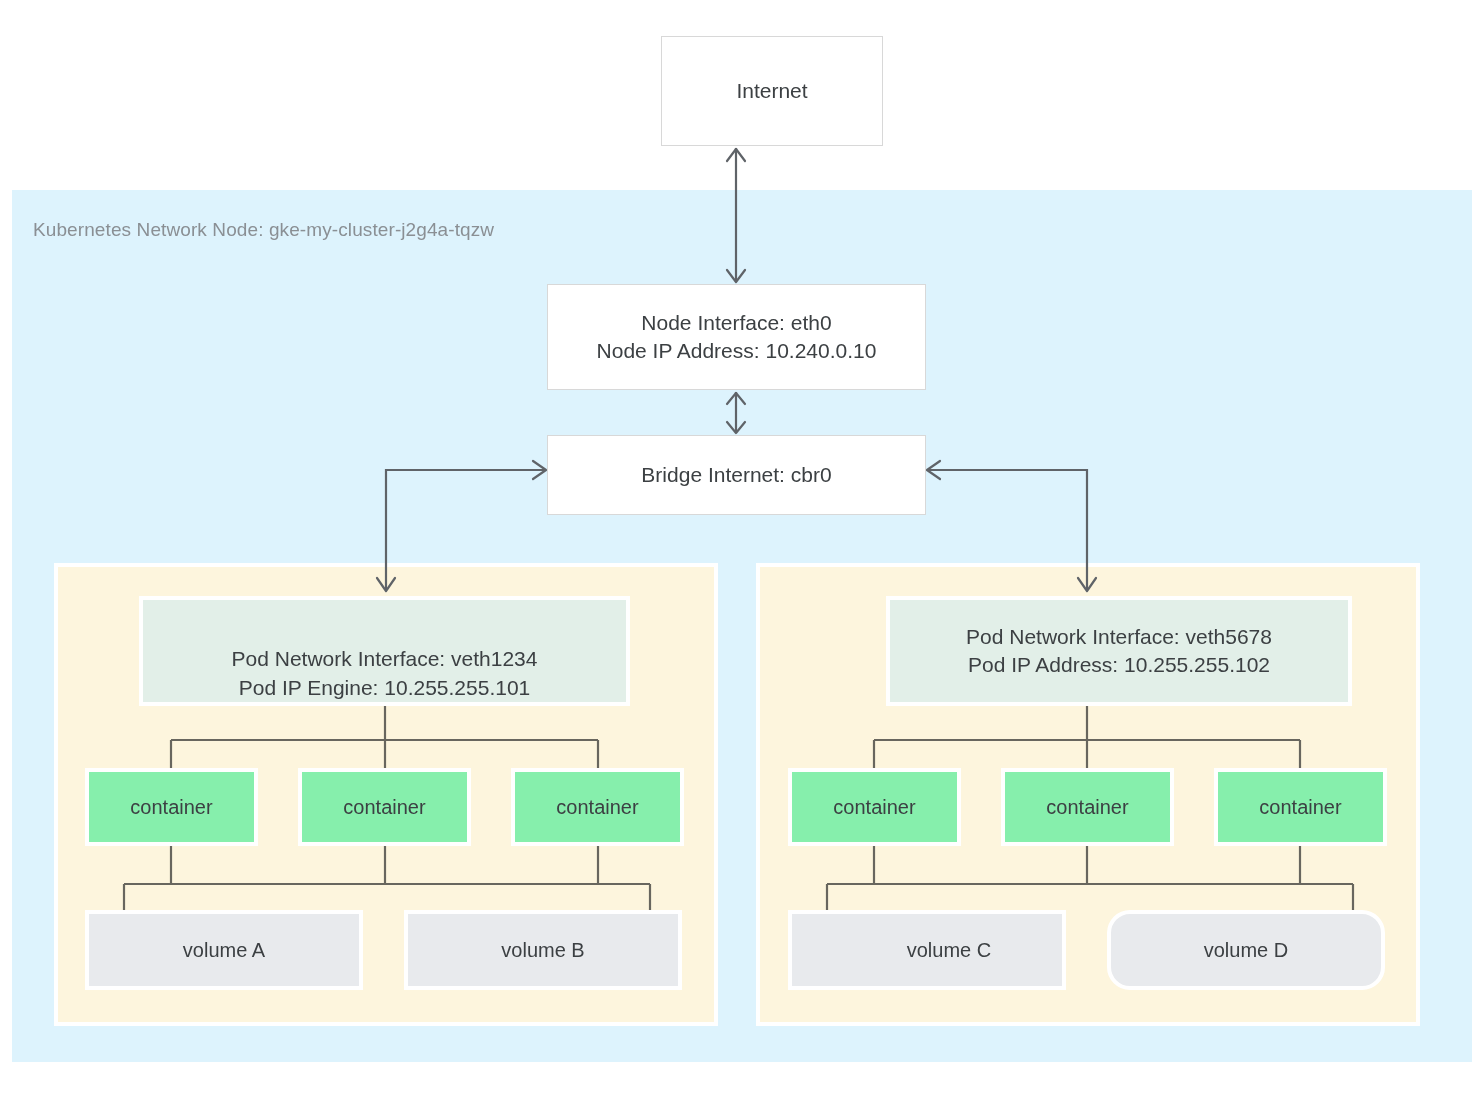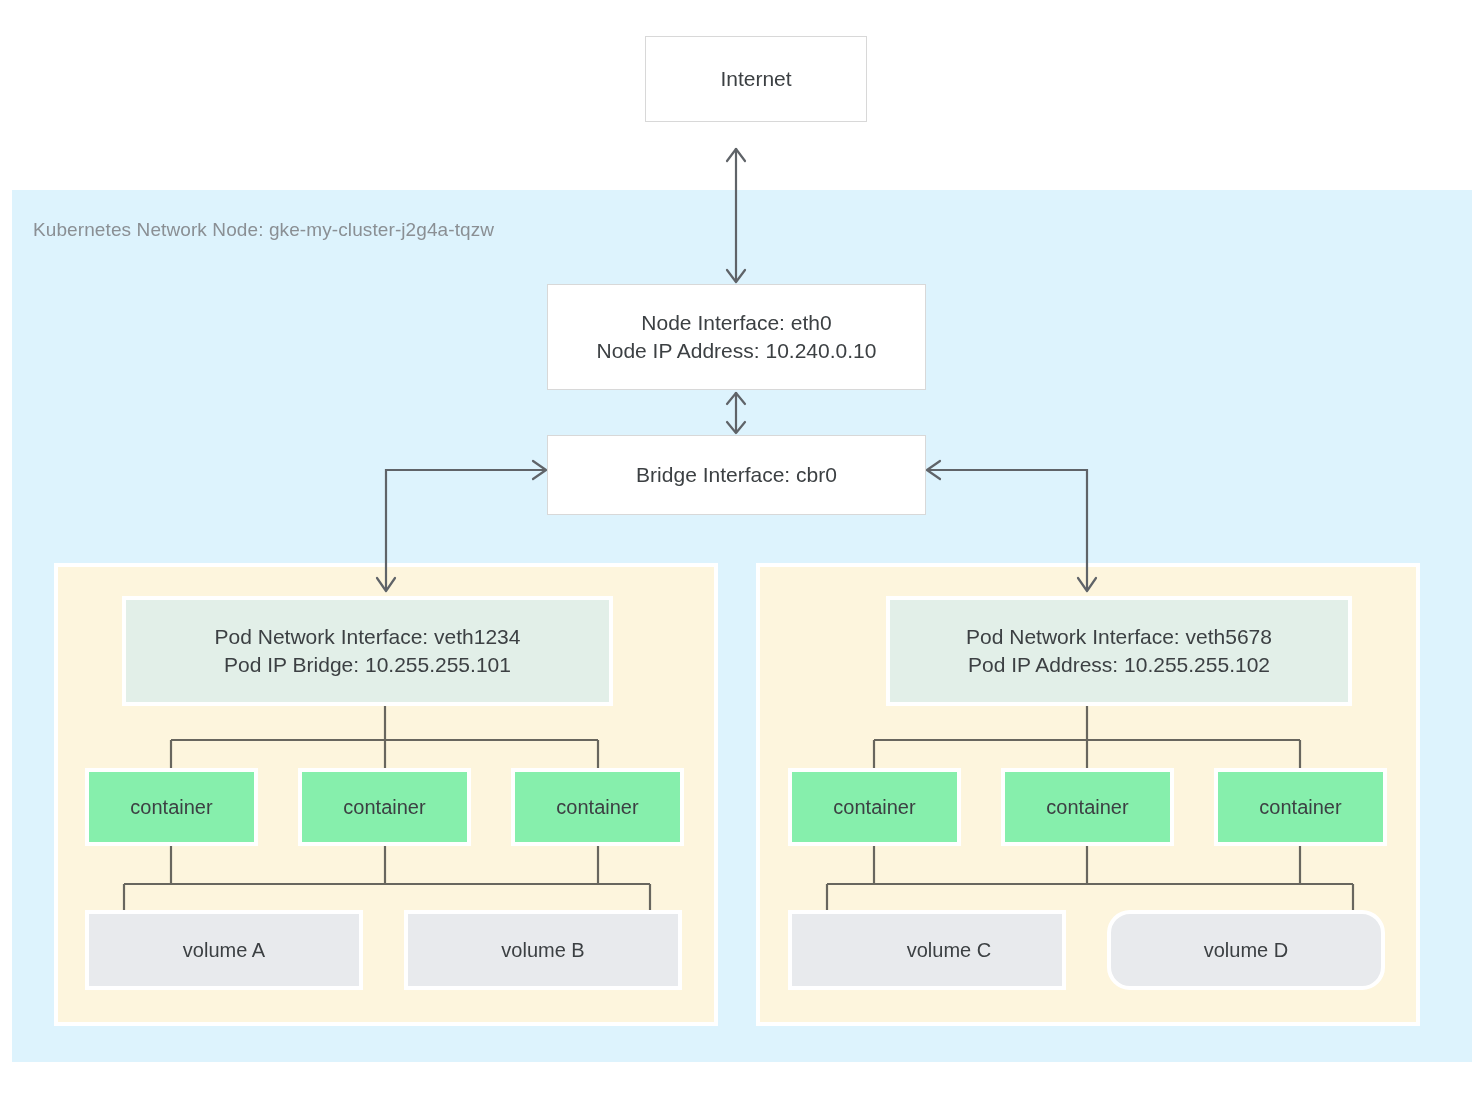--- a/index.html
+++ b/index.html
@@ -45,21 +45,21 @@
     justify-content: center;
     text-align: center;
     line-height: 1.35;
   }
   .box-plain {
     background: #ffffff;
     border: 1.5px solid #d8d8d8;
     font-size: 21px;
     color: #3c4043;
   }
-  .box-internet { left: 645px; top: 36px; width: 222px; height: 86px; }
+  .box-internet { left: 661px; top: 36px; width: 222px; height: 110px; }
   .box-node-if  { left: 547px; top: 284px; width: 379px; height: 106px; }
   .box-bridge   { left: 547px; top: 435px; width: 379px; height: 80px; }
 
   
   .pod-region {
     background: #fdf5dd;
     border: 4px solid #ffffff;
     top: 563px;
     height: 463px;
   }
@@ -68,21 +68,21 @@
 
   
   .pod-if {
     background: #e2efe8;
     border: 4px solid #ffffff;
     top: 596px;
     height: 110px;
     font-size: 21px;
     color: #3c4043;
   }
-  .pod-if.pod-1 { left: 122px; width: 491px; }
+  .pod-if.pod-1 { left: 139px; width: 491px; align-items: flex-end; }
   .pod-if.pod-2 { left: 886px; width: 466px; }
 
   
   .container-box {
     background: #86efac;
     border: 4px solid #ffffff;
     top: 768px;
     width: 173px;
     height: 78px;
     font-size: 20px;
@@ -193,27 +193,27 @@
   </div>
 
   <div class="abs box box-plain box-node-if">
     <div>
       <div>Node Interface: eth0</div>
       <div>Node IP Address: 10.240.0.10</div>
     </div>
   </div>
 
   <div class="abs box box-plain box-bridge">
-    <span>Bridge Interface: cbr0</span>
+    <span>Bridge Internet: cbr0</span>
   </div>
 
   <div class="abs box pod-if pod-1">
     <div>
       <div>Pod Network Interface: veth1234</div>
-      <div>Pod IP Bridge: 10.255.255.101</div>
+      <div>Pod IP Engine: 10.255.255.101</div>
     </div>
   </div>
 
   <div class="abs box container-box" style="left:85px;">
     <span>container</span>
   </div>
   <div class="abs box container-box" style="left:298px;">
     <span>container</span>
   </div>
   <div class="abs box container-box" style="left:511px;">

